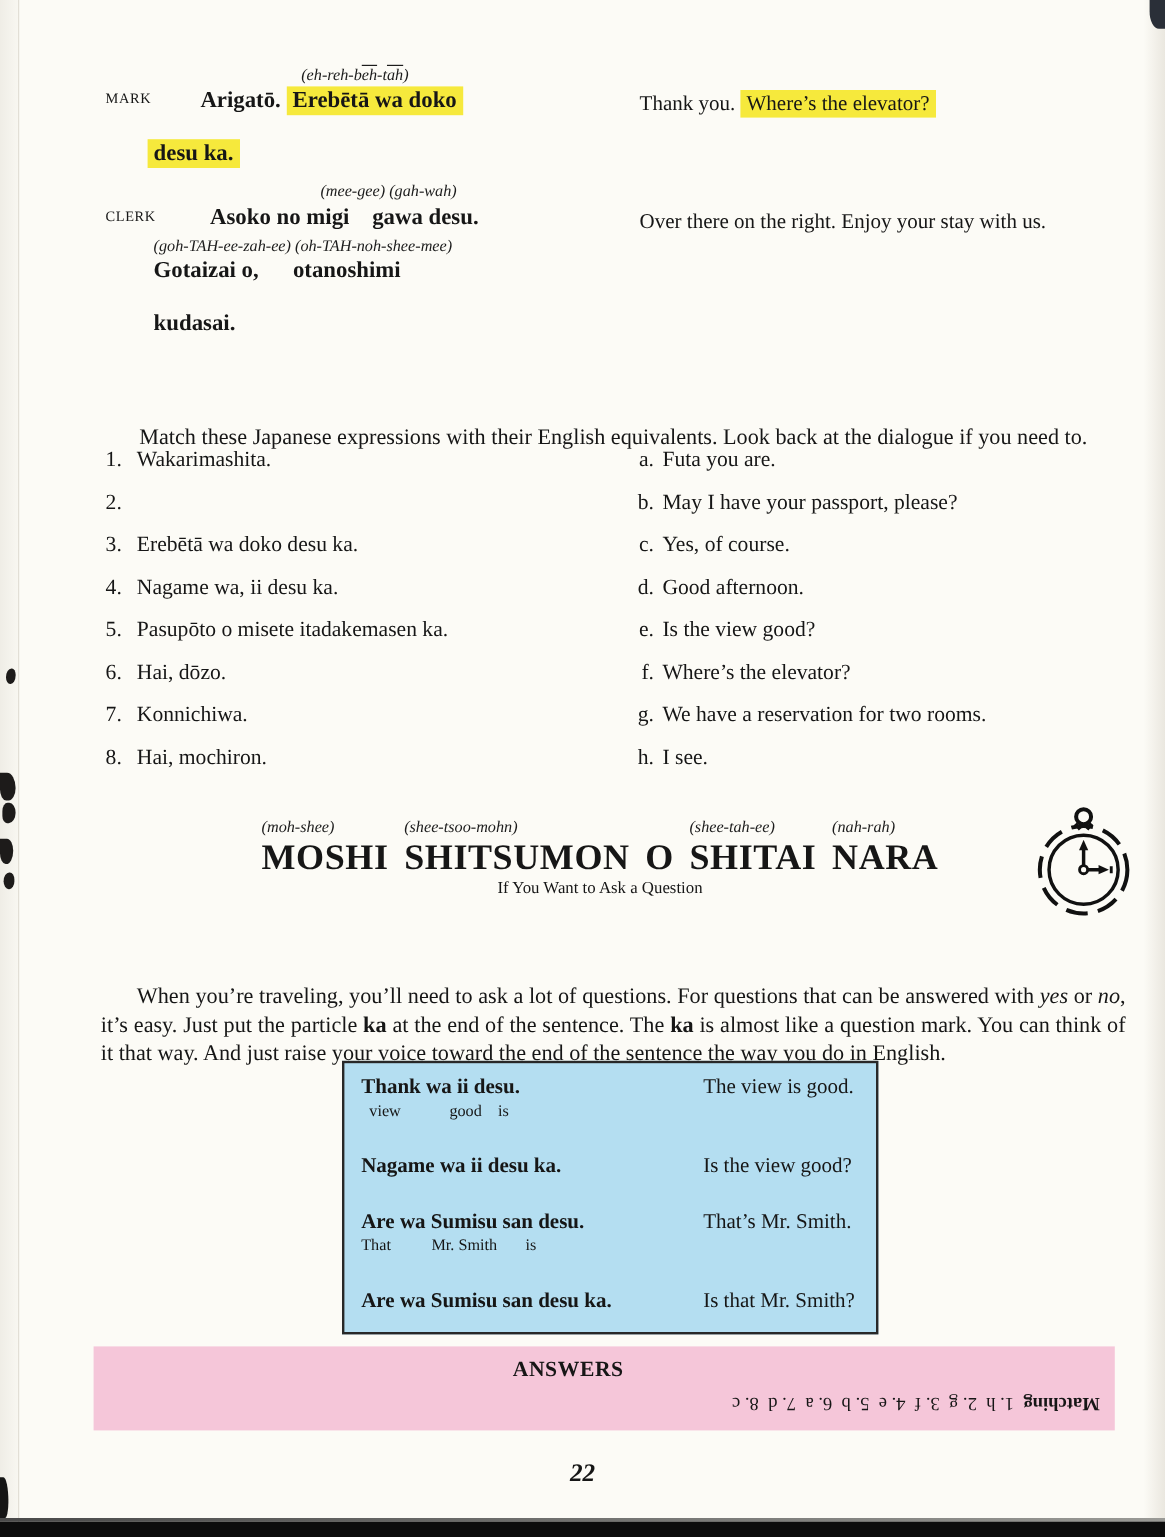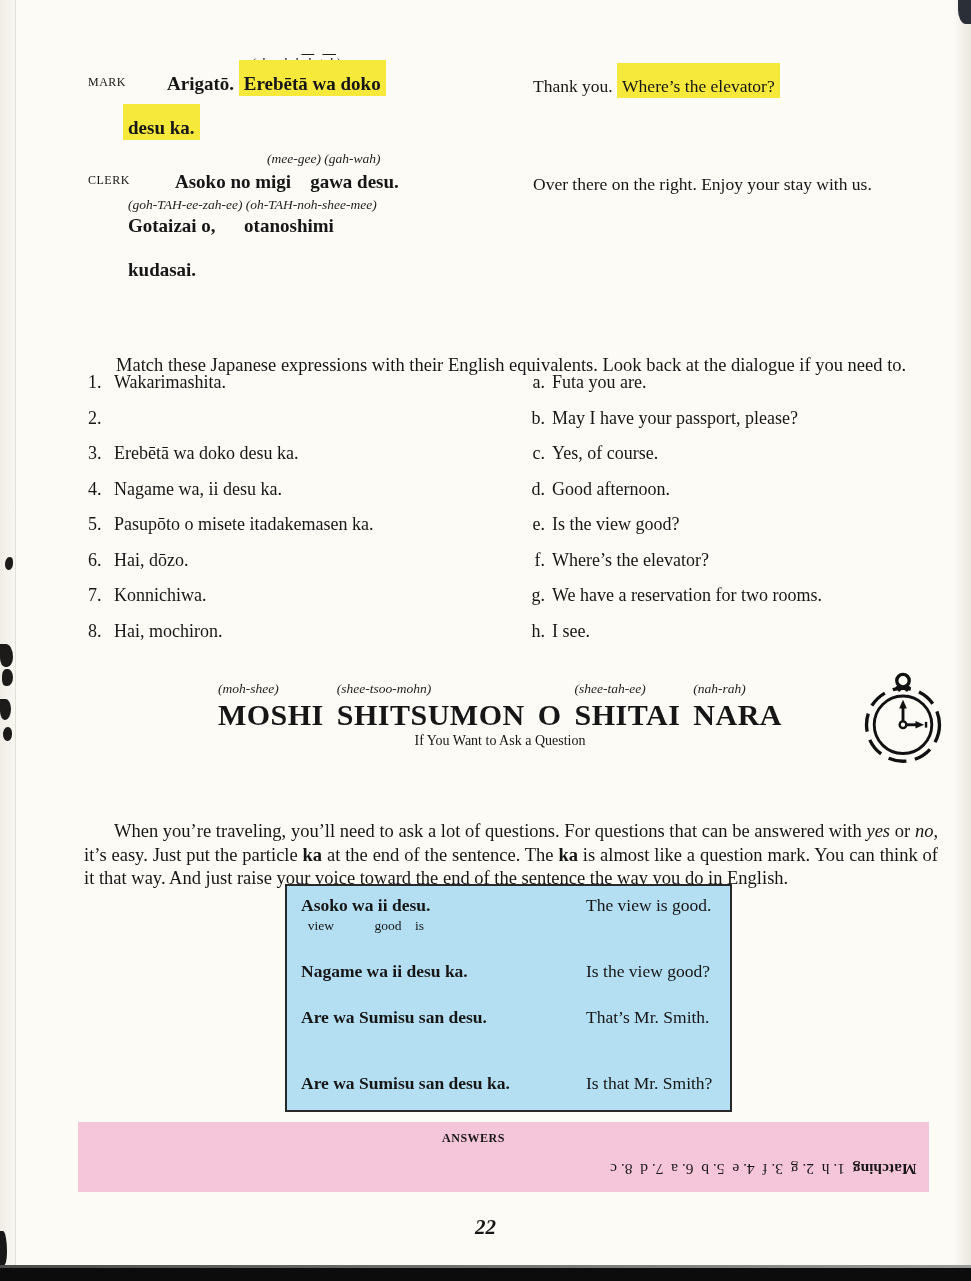--- a/index.html
+++ b/index.html
@@ -23,21 +23,21 @@
   .b2{left:0;top:644px;width:13px;height:23px;border-radius:0 55% 45% 40%;}
   .b3{left:2px;top:669px;width:11px;height:17px;border-radius:45% 55% 60% 40%;}
   .b4{left:0;top:699px;width:11px;height:21px;border-radius:0 50% 55% 45%;}
   .b5{left:3px;top:727px;width:9px;height:14px;border-radius:55% 45% 50% 50%;}
 
   .abs{position:absolute;}
   .pron{font-style:italic;font-size:13.5px;color:#1c1c1c;white-space:pre;}
   .ovl{text-decoration:overline;}
   .speaker{font-size:12px;letter-spacing:.5px;}
   .jp{font-weight:bold;font-size:19px;white-space:pre;}
-  .hl{background:#f6e93c;padding:13px 5px 2px 5px;}
+  .hl{background:#f6e93c;padding:1px 5px 2px 5px;}
   .en{font-size:17.5px;}
   .para{font-size:18.5px;line-height:23.5px;text-align:justify;text-indent:30px;margin-top:43px;}
   .ital{font-style:italic;}
   .bold{font-weight:bold;}
 
   .mlist{display:flex;flex-direction:column;row-gap:15.5px;font-size:18px;line-height:20px;}
   .mrow{display:flex;}
   .mnum{width:26px;flex:none;}
   .mlet{width:24px;flex:none;text-align:right;padding-right:7px;box-sizing:border-box;}
 
@@ -48,21 +48,21 @@
   .tword .big{font-weight:bold;font-size:30px;line-height:34px;letter-spacing:.5px;}
   .subtitle{font-size:14px;margin-top:1px;}
 
   .examplebox{left:285px;top:884px;width:447px;height:228px;background:#b4def1;border:2px solid #282828;box-sizing:border-box;}
   .exrow{position:absolute;left:14px;right:6px;}
   .exjp{font-weight:bold;font-size:17.5px;white-space:pre;}
   .exgloss{font-size:13.5px;white-space:pre;}
   .exen{position:absolute;left:285px;top:0;font-size:17.5px;white-space:nowrap;}
 
   .answersbox{left:78px;top:1122px;width:851px;height:70px;background:#f5c6d9;}
-  .answers-title{position:absolute;left:0;right:60px;top:9px;text-align:center;font-weight:bold;font-size:12px;letter-spacing:.5px;}
+  .answers-title{position:absolute;left:0;right:60px;top:9px;text-align:center;font-weight:bold;font-size:18px;letter-spacing:.5px;}
   .answers-line{position:absolute;right:12px;top:38px;font-size:15.5px;white-space:pre;transform:rotate(180deg);}
   .pagenum{left:0;top:1215px;width:100%;text-align:center;font-weight:bold;font-style:italic;font-size:21px;}
   .clock{left:855px;top:671px;width:96px;height:96px;}
 </style>
 </head>
 <body>
 
 <div class="scan">
 
   <div class="left-edge"></div>
@@ -200,32 +200,33 @@
       <path d="M72 56 L63 52 L63 60 Z" fill="#111"></path>
       <line x1="74" y1="53" x2="74" y2="59" stroke="#111" stroke-width="2.5"></line>
       <circle cx="50" cy="56" r="3.5" fill="#fcfbf6" stroke="#111" stroke-width="2.5"></circle>
     </svg>
   </div>
 
   <div class="abs para" style="left:84px;top:777px;width:854px;"><span>When you’re traveling, you’ll need to ask a lot of questions. For questions that can be answered with </span><span class="ital">yes</span><span> or </span><span class="ital">no</span><span>, it’s easy. Just put the particle </span><span class="bold">ka</span><span> at the end of the sentence. The </span><span class="bold">ka</span><span> is almost like a question mark. You can think of it that way. And just raise your voice toward the end of the sentence the way you do in English.</span></div>
 
   <div class="abs examplebox">
     <div class="exrow" style="top:9px;">
-      <span class="exjp">Asoko wa ii desu.</span>
+      <span class="exjp">Thank wa ii desu.</span>
       <span class="exen">The view is good.</span>
     </div>
     <div class="exrow exgloss" style="top:32px;">  view            good    is</div>
     <div class="exrow" style="top:75px;">
       <span class="exjp">Nagame wa ii desu ka.</span>
       <span class="exen">Is the view good?</span>
     </div>
     <div class="exrow" style="top:121px;">
       <span class="exjp">Are wa Sumisu san desu.</span>
       <span class="exen">That’s Mr. Smith.</span>
     </div>
+    <div class="exrow exgloss" style="top:144px;">That          Mr. Smith       is</div>
     <div class="exrow" style="top:187px;">
       <span class="exjp">Are wa Sumisu san desu ka.</span>
       <span class="exen">Is that Mr. Smith?</span>
     </div>
   </div>
 
   <div class="abs answersbox">
     <div class="answers-title">ANSWERS</div>
     <div class="answers-line"><span class="bold">Matching</span><span>  1. h  2. g  3. f  4. e  5. b  6. a  7. d  8. c</span></div>
   </div>

